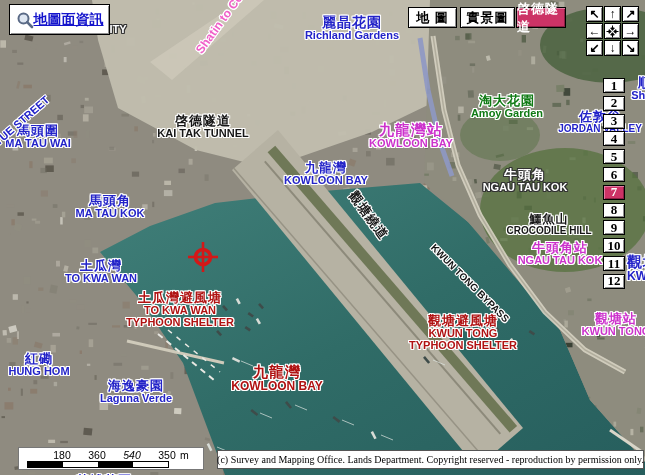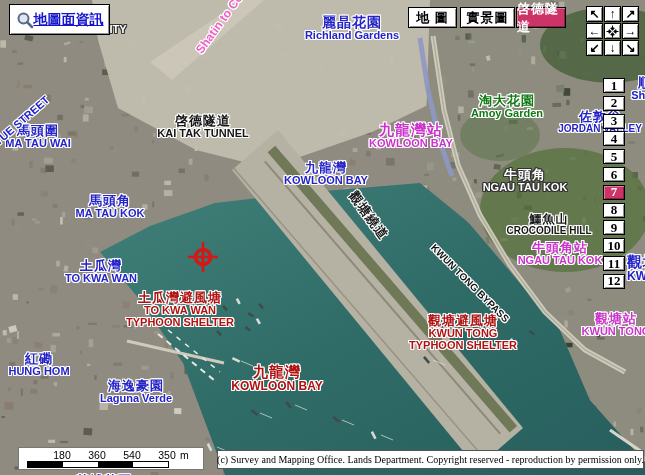--- a/index.html
+++ b/index.html
@@ -796,20 +796,20 @@
       <div class="btn3d num-btn" style="top: 238.2px;">10</div>
       <div class="btn3d num-btn" style="top: 256px; text-align: center;">11</div>
       <div class="btn3d num-btn" style="top: 273.8px;">12</div>
     </div>
 
   <div id="scale-bar">
     <span class="unit">m</span>
     <div class="bar"></div>
   <span class="tick" style="left: 43px;">180</span>
       <span class="tick" style="left: 78px;">360</span>
-      <span class="tick" style="left: 113px;">540</span>
+      <span class="tick" style="left: 113px; font-style: italic;">540</span>
       <span class="tick" style="left: 148px;">350</span>
     </div>
 
   <div id="copyright">
     <span>(c) Survey and Mapping Office. Lands Department. Copyright reserved - reproduction by permission only.</span>
   </div>
 </div>
 
 </body></html>

